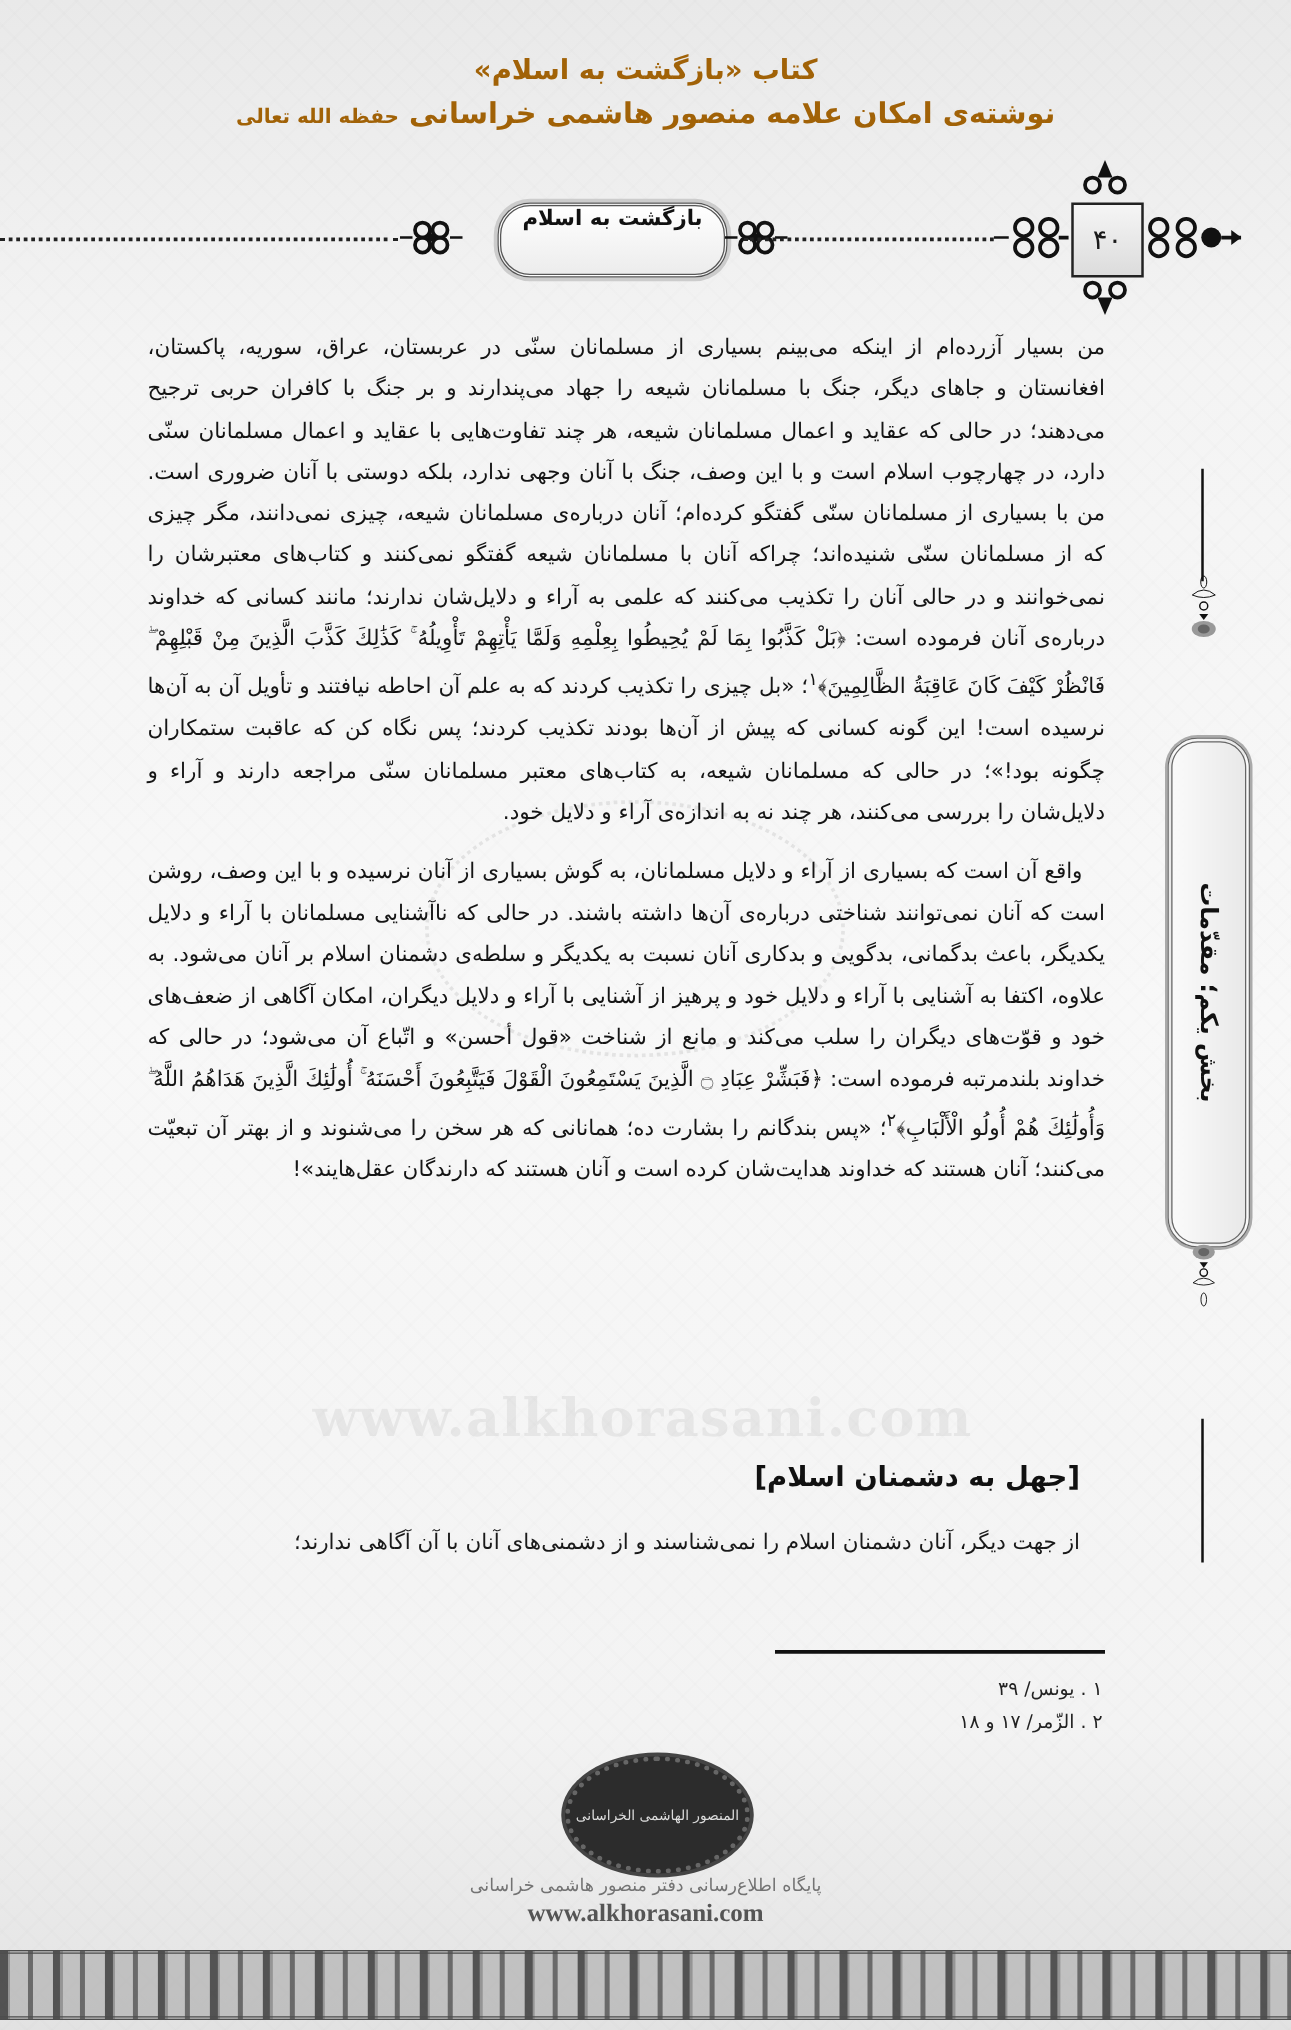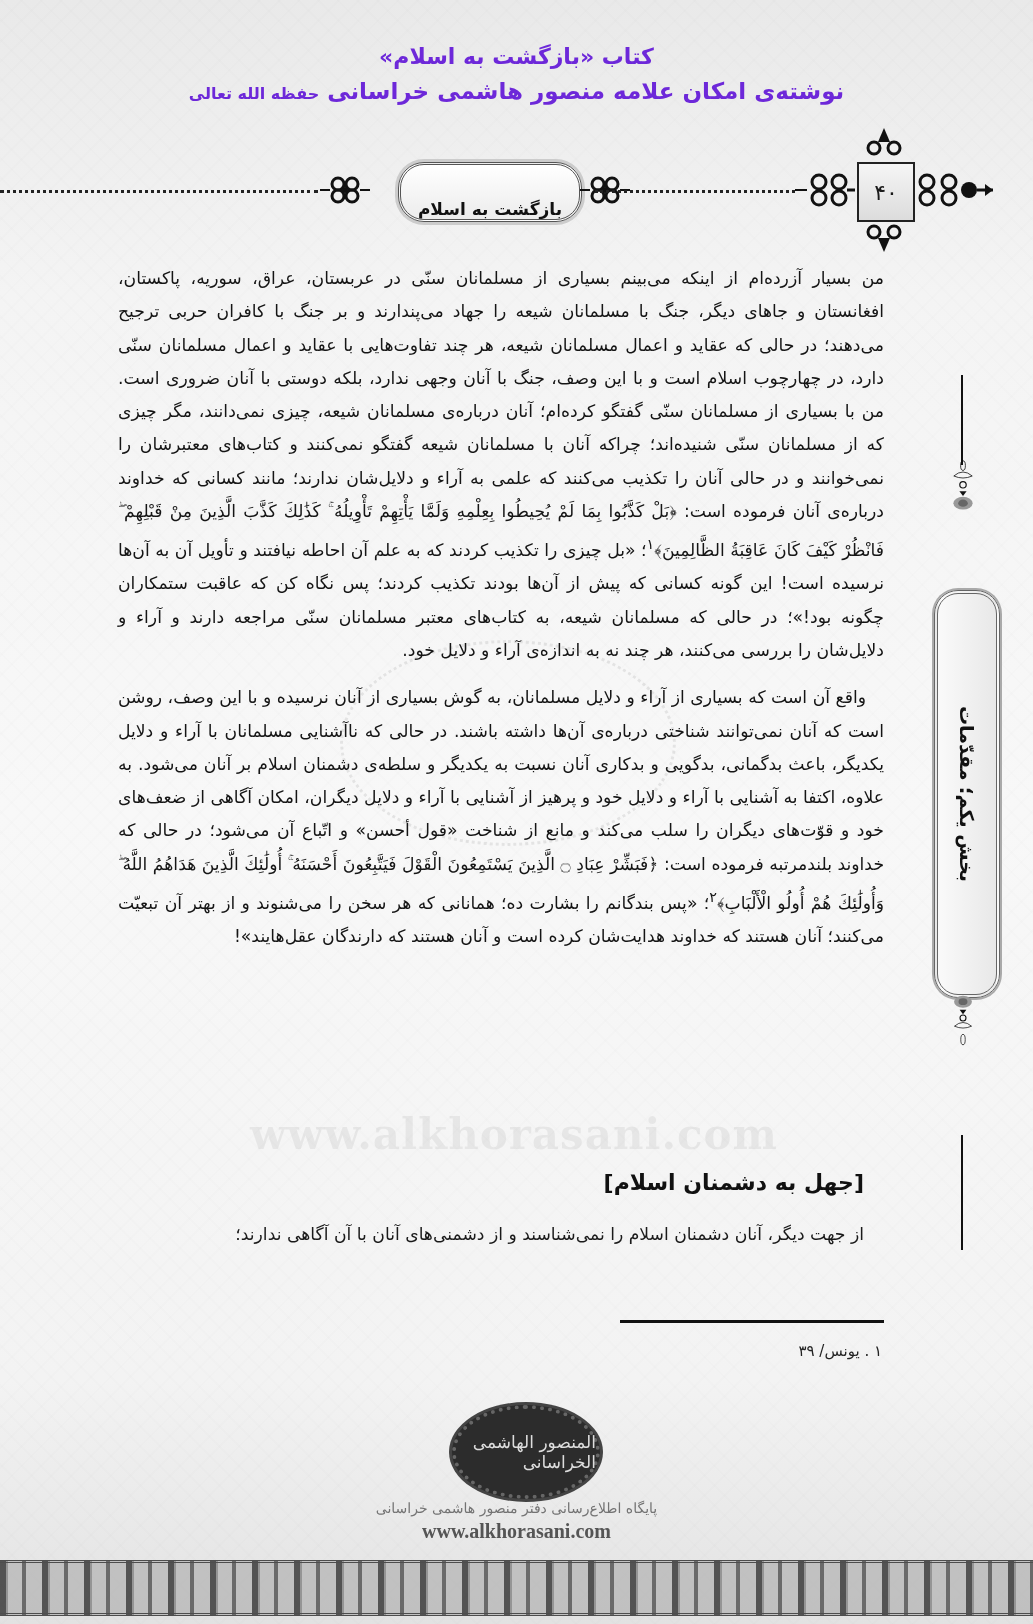--- a/index.html
+++ b/index.html
@@ -9,36 +9,36 @@
     font-family:"DejaVu Sans", sans-serif; color:#1a1a1a;
   }
   .bg-pattern {
     position:absolute; inset:0; pointer-events:none; opacity:.35;
     background:
       repeating-linear-gradient(45deg, rgba(0,0,0,.025) 0 2px, transparent 2px 14px),
       repeating-linear-gradient(-45deg, rgba(0,0,0,.025) 0 2px, transparent 2px 14px);
   }
   .top-title {
     position:absolute; left:0; right:0; text-align:center; direction:rtl;
-    font-family:"DejaVu Sans", sans-serif; font-weight:bold; color:#6d28d9;
+    font-family:"DejaVu Sans", sans-serif; font-weight:bold; color:#a16207;
   }
   .title-1 { top:44px; font-size:22px; }
   .title-2 { top:78px; font-size:23px; }
   .title-2 .suffix { font-size:16px; }
 
   
   .running-header { position:absolute; top:150px; left:0; width:1033px; height:80px; }
   .dotline { position:absolute; top:40px; height:0; border-top:3px dotted #222; }
   .dot-left { left:0; width:318px; }
   .dot-mid { left:595px; width:200px; }
   .header-cartouche {
     position:absolute; left:398px; top:12px; width:178px; height:54px;
     border:3px double #555; border-radius:26px;
     background:linear-gradient(#fff,#ececec);
-    display:flex; align-items:flex-end; justify-content:center;
+    display:flex; align-items:flex-start; justify-content:center;
     box-shadow:0 0 0 3px #ccc;
   }
   .header-cartouche span { font-weight:bold; font-size:17px; direction:rtl; color:#111; }
   .scroll-orn {
     position:absolute; top:22px; width:54px; height:36px;
   }
   .page-num-box {
     position:absolute; left:857px; top:12px; width:54px; height:56px;
     border:2px solid #222; background:linear-gradient(#f5f5f5,#dcdcdc);
     display:flex; align-items:center; justify-content:center;
@@ -97,21 +97,21 @@
     border:3px dotted rgba(0,0,0,.08);
   }
 
   
   .seal {
     position:absolute; left:452px; top:1405px; width:140px; height:86px;
     border-radius:50%; background:#2c2c2c; border:4px dotted #666;
     box-shadow:0 0 0 3px #444;
     display:flex; align-items:center; justify-content:center;
   }
-  .seal span { color:#ddd; font-size:17px; font-family:"DejaVu Serif",serif; direction:rtl; }
+  .seal span { color:#ddd; font-size:11px; font-family:"DejaVu Serif",serif; direction:rtl; }
   .site-subtitle {
     position:absolute; left:0; right:0; top:1500px; text-align:center; direction:rtl;
     font-size:14px; color:#737373; font-family:"DejaVu Serif",serif;
   }
   .site-url {
     position:absolute; left:0; right:0; top:1520px; text-align:center;
     font-family:"Liberation Serif", serif; font-weight:bold; font-size:20px; color:#555;
   }
   .footer-band {
     position:absolute; left:0; top:1560px; width:1033px; height:50px;
@@ -198,20 +198,21 @@
     <span class="quran">﴿فَبَشِّرْ عِبَادِ ۝ الَّذِينَ يَسْتَمِعُونَ الْقَوْلَ فَيَتَّبِعُونَ أَحْسَنَهُ ۚ أُولَٰئِكَ الَّذِينَ هَدَاهُمُ اللَّهُ ۖ وَأُولَٰئِكَ هُمْ أُولُو الْأَلْبَابِ﴾</span><sup>۲</sup><span>؛ «پس بندگانم را بشارت ده؛ همانانی که هر سخن را می‌شنوند و از بهتر آن تبعیّت می‌کنند؛ آنان هستند که خداوند هدایت‌شان کرده است و آنان هستند که دارندگان عقل‌هایند»!</span>
   </p>
 </div>
 
 <div class="section-heading">[جهل به دشمنان اسلام]</div>
 <div class="after-heading">از جهت دیگر، آنان دشمنان اسلام را نمی‌شناسند و از دشمنی‌های آنان با آن آگاهی ندارند؛</div>
 
 <div class="fn-rule"></div>
 <div class="footnotes">
   <div>۱ . یونس/ ۳۹</div>
+  <div>۲ . الزّمر/ ۱۷ و ۱۸</div>
 </div>
 
 <div class="side-line-top"></div>
 <svg class="side-flower" style="top:460px;left:936px" width="54" height="130" viewBox="0 0 54 130">
   <ellipse cx="27" cy="14" rx="6" ry="12" fill="none" stroke="#111" stroke-width="2"></ellipse>
   <path d="M4 40 Q27 20 50 40 Q27 50 4 40 Z" fill="none" stroke="#111" stroke-width="2"></path>
   <circle cx="27" cy="62" r="8" fill="none" stroke="#111" stroke-width="3"></circle>
   <path d="M18 78 L36 78 L27 90 Z" fill="#111"></path>
   <ellipse cx="27" cy="108" rx="24" ry="16" fill="#999"></ellipse>
   <ellipse cx="27" cy="108" rx="12" ry="9" fill="#666"></ellipse>

